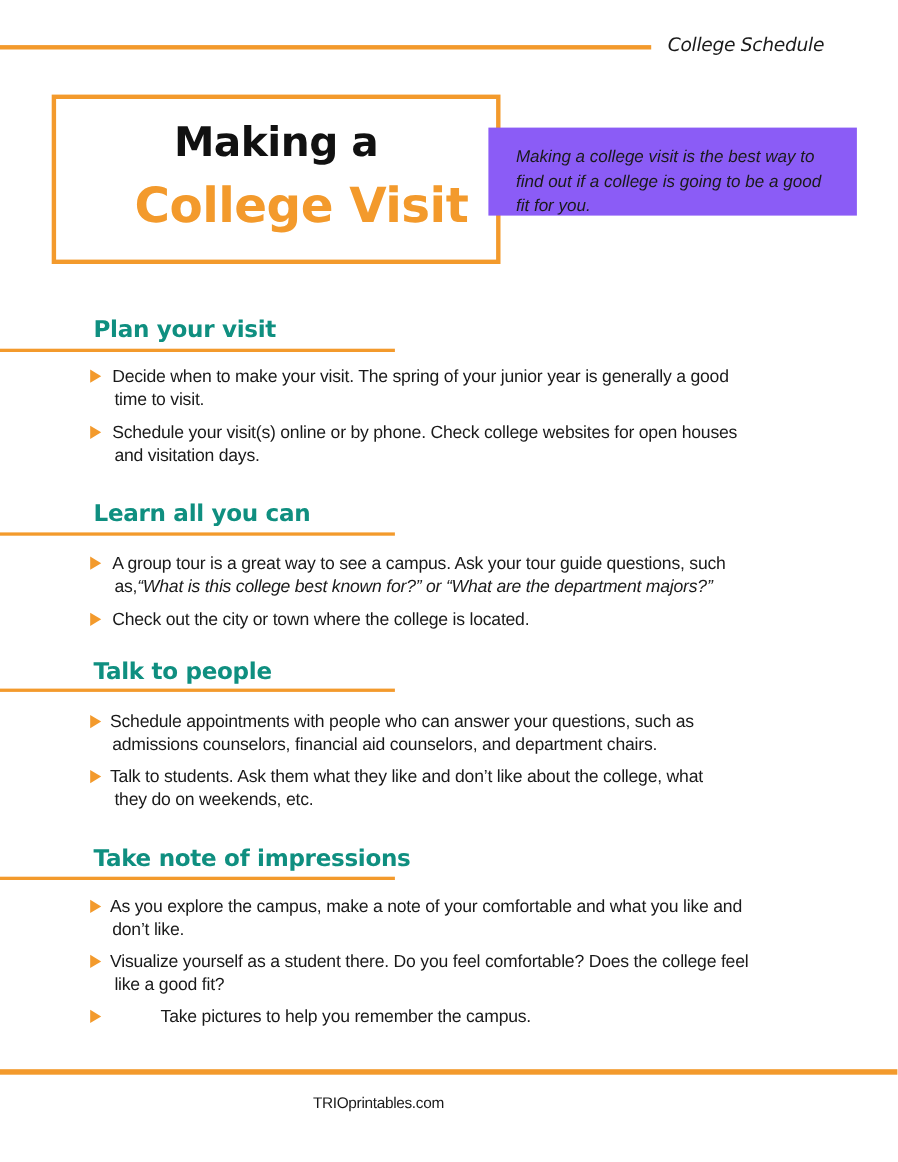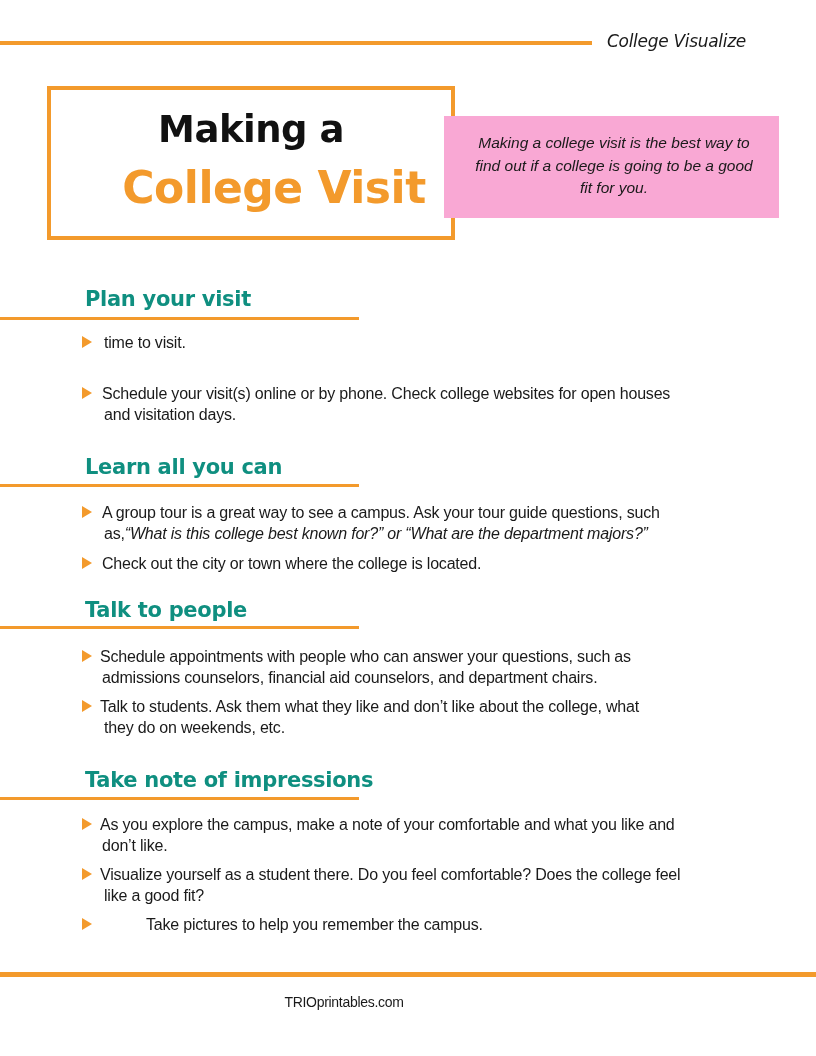--- a/index.html
+++ b/index.html
@@ -6,57 +6,58 @@
     html, body { width: 816px; height: 1056px; background: #ffffff; overflow: hidden; }
     body { position: relative; font-family: "Liberation Sans", "DejaVu Sans", sans-serif; color: #1a1a1a; }
 
     .top-rule { position: absolute; left: 0; top: 41px; width: 592px; height: 4px; background: #f39a2c; }
     .top-label { position: absolute; left: 607px; top: 31px; font-family: "DejaVu Sans", sans-serif; font-style: italic; font-size: 17px; color: #1a1a1a; letter-spacing: -0.3px; }
 
     .title-box { position: absolute; left: 47px; top: 86px; width: 408px; height: 154px; border: 4px solid #f39a2c; text-align: center; }
     .title-line1 { position: absolute; left: 0; right: 0; top: 18px; font-family: "DejaVu Sans", sans-serif; font-weight: bold; font-size: 37px; color: #111111; letter-spacing: -0.5px; }
     .title-line2 { position: absolute; left: 0; right: 0; top: 72px; font-family: "DejaVu Sans", sans-serif; font-weight: bold; font-size: 44px; color: #f39a2c; letter-spacing: -0.5px; padding-left: 46px; }
 
-    .intro-box { position: absolute; left: 444px; top: 116px; width: 335px; height: 102px; background: #f9a8d4; padding: 16px 20px 0 25px; text-align: center; }
+    .intro-box { position: absolute; left: 444px; top: 116px; width: 335px; height: 80px; background: #8b5cf6; padding: 16px 20px 0 25px; }
     .intro-text { font-family: "Liberation Sans", sans-serif; font-style: italic; font-size: 15.5px; line-height: 22.5px; color: #1a1a1a; }
 
     .section { position: absolute; left: 0; width: 816px; }
     .section-title { position: absolute; left: 85px; font-family: "DejaVu Sans", sans-serif; font-weight: bold; font-size: 21px; color: #0f8f80; letter-spacing: -0.3px; }
     .section-rule { position: absolute; left: 0; width: 359px; height: 3px; background: #f39a2c; }
 
     .bullet { position: absolute; left: 82px; width: 660px; }
     .bullet .arrow { position: absolute; left: 0; top: 4px; width: 0; height: 0; border-top: 6px solid transparent; border-bottom: 6px solid transparent; border-left: 10px solid #f39a2c; }
     .bullet .text { margin-left: 20px; font-family: "Liberation Sans", sans-serif; font-size: 16px; line-height: 21px; color: #1a1a1a; letter-spacing: -0.2px; }
     .bullet .text .line2 { display: block; padding-left: 2px; }
     .bullet .text em { font-style: italic; }
 
     .bottom-rule { position: absolute; left: 0; top: 972px; width: 816px; height: 5px; background: #f39a2c; }
     .footer { position: absolute; left: 0; width: 688px; top: 994px; text-align: center; font-family: "Liberation Sans", sans-serif; font-size: 14px; color: #1a1a1a; letter-spacing: -0.3px; }
   </style>
 </head>
 <body>
 
 <div class="top-rule"></div>
-<div class="top-label">College Visualize</div>
+<div class="top-label">College Schedule</div>
 
 <div class="title-box">
   <div class="title-line1">Making a</div>
   <div class="title-line2">College Visit</div>
 </div>
 
 <div class="intro-box">
   <div class="intro-text">Making a college visit is the best way to find out if a college is going to be a good fit for you.</div>
 </div>
 
 <div class="section">
   <div class="section-title" style="top:287px;">Plan your visit</div>
   <div class="section-rule" style="top:317px;"></div>
   <div class="bullet" style="top:332px;">
     <span class="arrow"></span>
     <div class="text">
+      <span>Decide when to make your visit. The spring of your  junior year is generally a good</span>
       <span class="line2">time to visit.</span>
     </div>
   </div>
   <div class="bullet" style="top:383px;">
     <span class="arrow"></span>
     <div class="text">
       <span>Schedule your visit(s) online or by phone. Check college websites for open houses</span>
       <span class="line2">and visitation days.</span>
     </div>
   </div>

